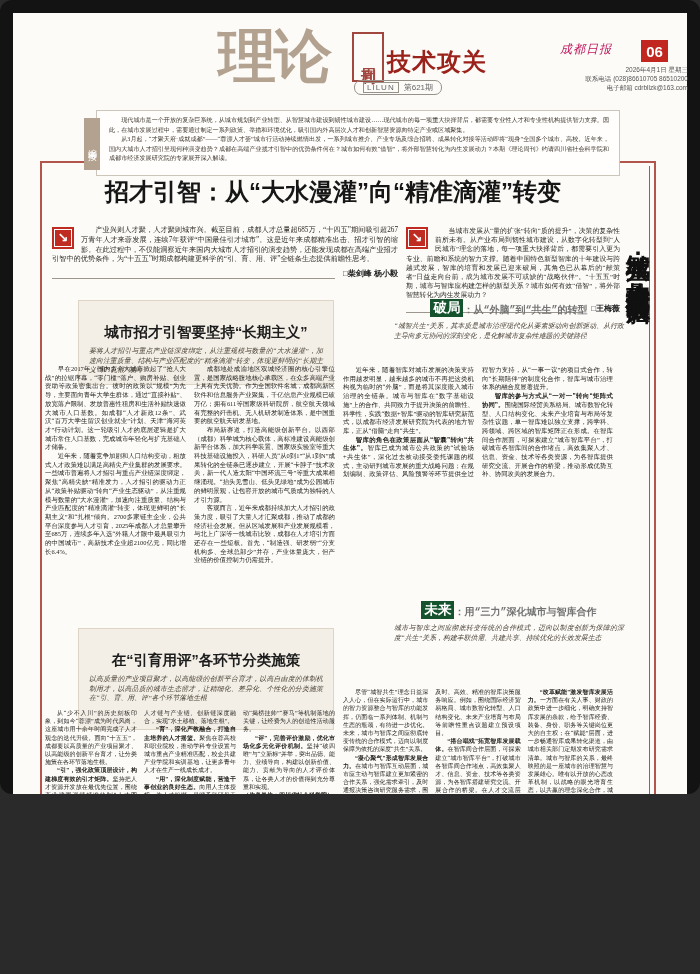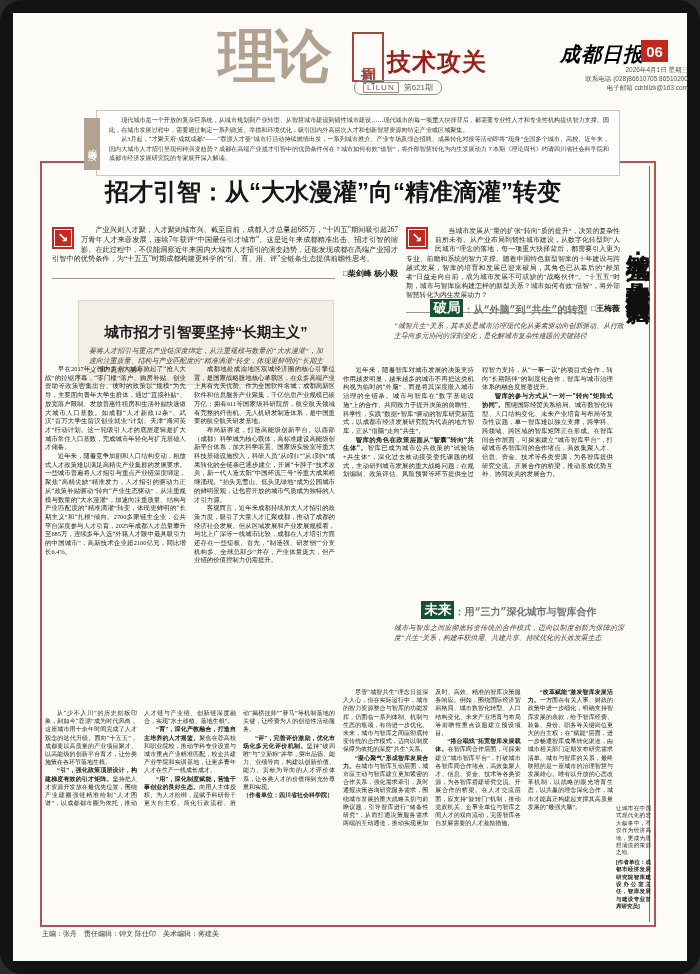--- a/index.html
+++ b/index.html
@@ -1,25 +1,25 @@
 <!DOCTYPE html>
 <html><head>
 <meta charset="utf-8">
 <style>
   html,body{margin:0;padding:0;background:#2a2a2a;}
-  .stage{position:relative;width:700px;height:974px;background:#131313;border-radius:22px;overflow:hidden;font-family:"Liberation Serif",serif;}
+  .stage{position:relative;width:700px;height:794px;background:#131313;border-radius:12px;overflow:hidden;font-family:"Liberation Serif",serif;}
   .paper{position:absolute;left:13px;top:13px;width:674px;height:948px;background:#fcfbf8;}
   .abs{position:absolute;}
   
   .mast-title{left:205px;top:15px;font-size:58px;font-weight:bold;color:#b3a28f;letter-spacing:-2px;line-height:1;font-family:"Liberation Serif",serif;}
   .weekly-box{left:339px;top:19px;width:28px;height:46px;border:2px solid #a2473f;color:#a2473f;writing-mode:vertical-rl;text-orientation:upright;font-size:15px;font-weight:bold;display:flex;align-items:center;justify-content:center;letter-spacing:2px;font-family:"Liberation Sans",sans-serif;}
   .focus{left:374px;top:33px;font-size:24px;font-weight:bold;color:#9b211b;letter-spacing:1px;font-family:"Liberation Serif",serif;}
   .issue-pill{left:341px;top:67px;height:13px;display:inline-flex;align-items:center;gap:5px;border:1px solid #979289;border-radius:7px;padding:0 8px;font-size:8px;color:#666;font-family:"Liberation Sans",sans-serif;}
   .issue-pill .lilun{border:1px solid #979289;padding:0 3px;letter-spacing:1px;line-height:9px;}
-  .brand{left:547px;top:28px;font-size:20px;font-weight:bold;font-style:italic;color:#000000;letter-spacing:1px;}
+  .brand{left:547px;top:28px;font-size:12px;font-weight:normal;font-style:italic;color:#be185d;letter-spacing:1px;}
   .pageno{left:628px;top:27px;width:27px;height:22px;background:#c1261f;color:#fff;font-size:15px;font-weight:bold;display:flex;align-items:center;justify-content:center;font-family:"Liberation Sans",sans-serif;}
   .contact{left:447px;top:52px;width:228px;text-align:right;font-size:6.5px;line-height:9px;color:#555;font-family:"Liberation Sans",sans-serif;}
   
   .editor-box{left:83px;top:97px;width:522px;height:64px;background:#fffefc;border:1px solid #ccc6ba;z-index:3;}
   .editor-tab{position:absolute;left:-13px;top:7px;width:16px;height:52px;background:#b3a28f;color:#fff;writing-mode:vertical-rl;text-orientation:upright;font-size:9px;display:flex;align-items:center;justify-content:center;letter-spacing:2px;font-family:"Liberation Sans",sans-serif;}
   .editor-text{position:absolute;left:12px;right:10px;top:5px;bottom:4px;overflow:hidden;font-size:6.1px;line-height:9.6px;color:#3a342c;text-align:justify;}
   .editor-text p{margin:0;text-indent:2em;}
   
   .red-frame{left:27px;top:148px;width:612px;height:762px;border:2px solid #b2554d;z-index:1;}
   .red-rule{position:absolute;right:4px;top:3px;bottom:3px;width:1px;background:#b2554d;}
@@ -124,20 +124,24 @@
         <span class="tagbox">破局</span><span class="ht">：从“外脑”到“共生”的转型</span>
       </div>
       <div class="sec-lead">“城智共生”关系，其本质是城市治理现代化从要素驱动向创新驱动、从行政主导向多元协同的深刻变化，是化解城市复杂性难题的关键路径</div>
     </div>
     <div class="abs body-cols cols2" style="left:330px;top:353px;width:270px;height:228px;">
         <p>近年来，随着智库对城市发展的决策支持作用越发明显，越来越多的城市不再把这类机构视为临时的“外脑”，而是将其深度嵌入城市治理的全链条。城市与智库在“数字基础设施”上的合作、共同致力于提升决策的前瞻性、科学性，实践“数据+智库”驱动的智库研究新范式，以成都市经济发展研究院为代表的地方智库，正从“借脑”走向“共生”。</p>
         <p><b>智库的角色在政策层面从“智囊”转向“共生体”。</b>智库已成为城市公共政策的“试验场+共生体”，深化过去被动接受委托课题的模式，主动研判城市发展的重大战略问题；在规划编制、政策评估、风险预警等环节提供全过程智力支持，从“一事一议”的项目式合作，转向“长期陪伴”的制度化合作，智库与城市治理体系的融合度显著提升。</p>
         <p><b>智库的参与方式从“一对一”转向“矩阵式协同”。</b>围绕国际经贸关系格局、城市数智化转型、人口结构变化、未来产业培育与布局等复杂性议题，单一智库难以独立支撑，跨学科、跨领域、跨区域的智库矩阵正在形成。在智库间合作层面，可探索建立“城市智库平台”，打破城市各智库间的合作堵点，高效集聚人才、信息、资金、技术等各类资源，为各智库提供研究交流、开展合作的桥梁，推动形成优势互补、协同攻关的发展合力。</p>
       </div>
 
+    <div class="abs sec-box" style="left:65px;top:615px;width:234px;height:72px;">
+      <div class="sec-head">在“引育用评”各环节分类施策</div>
+      <div class="sec-lead">以高质量的产业项目聚才，以高能级的创新平台育才，以高自由度的体制机制用才，以高品质的城市生态留才，让精细化、差异化、个性化的分类施策在“引、育、用、评”各个环节落地生根</div>
+    </div>
     <div class="abs body-cols cols3" style="left:32px;top:696px;width:290px;height:212px;">
         <p>从“少不入川”的历史刻板印象，到如今“蓉漂”成为时代风尚，这座城市用十余年时间完成了人才观念的迭代升级。面向“十五五”，成都要以高质量的产业项目聚才、以高能级的创新平台育才，让分类施策在各环节落地生根。</p>
         <p><b>“引”，强化政策顶层设计，构建梯度有效的引才矩阵。</b>坚持把人才资源开发放在最优先位置，围绕产业建圈强链精准绘制“人才图谱”，以成都都市圈为依托，推动人才链与产业链、创新链深度融合，实现“水土移植、落地生根”。</p>
         <p><b>“育”，深化产教融合，打造自主培养的人才摇篮。</b>聚焦在蓉高校和职业院校，推动学科专业设置与城市重点产业精准匹配，校企共建产业学院和实训基地，让更多青年人才在生产一线成长成才。</p>
         <p><b>“用”，深化制度赋能，营造干事创业的良好生态。</b>向用人主体授权、为人才松绑，是赋予科研骨干更大自主权、简化行政流程、推动“揭榜挂帅”“赛马”等机制落地的关键，让经费为人的创造性活动服务。</p>
         <p><b>“评”，完善评价激励，优化市场化多元化评价机制。</b>坚持“破四唯”与“立新标”并举，突出品德、能力、业绩导向，构建以创新价值、能力、贡献为导向的人才评价体系，让各类人才的价值得到充分尊重和实现。</p>
         <p class="note">（作者单位：四川省社会科学院）</p>
       </div>
 
     <div class="abs sec-head-plain" style="left:381px;top:588px;width:230px;">

